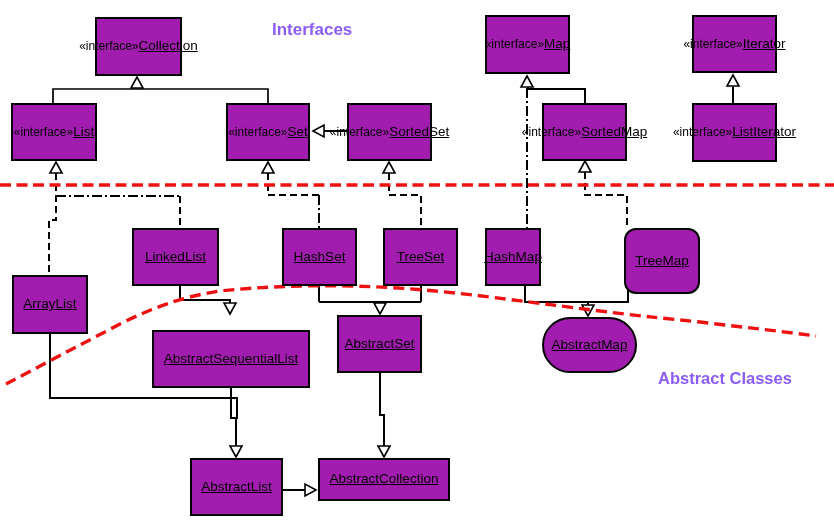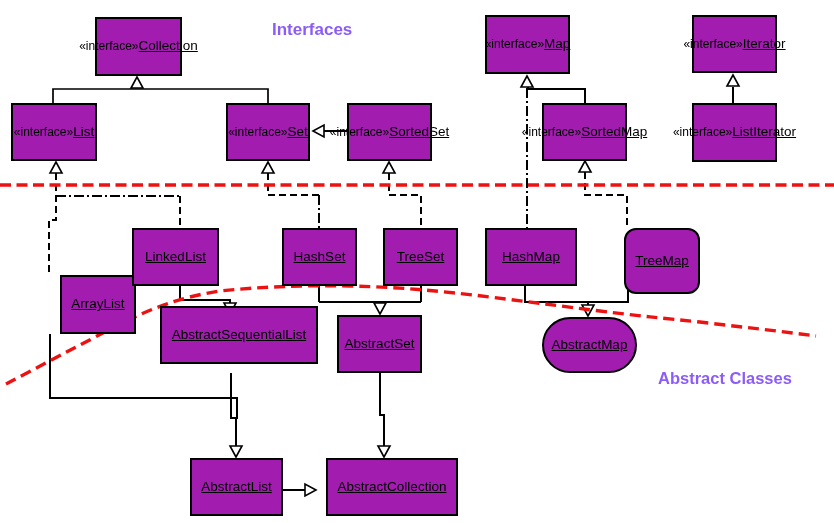--- a/index.html
+++ b/index.html
@@ -144,57 +144,57 @@
   <div class="ubox" style="left:692px;top:15px;width:85px;height:58px;">
     <div class="stereo">«interface»</div>
     <div class="cname">Iterator</div>
   </div>
 
   <div class="ubox" style="left:692px;top:103px;width:85px;height:59px;">
     <div class="stereo">«interface»</div>
     <div class="cname">ListIterator</div>
   </div>
 
-  <div class="ubox" style="left:12px;top:275px;width:76px;height:59px;margin-left:48px;">
+  <div class="ubox" style="left:12px;top:275px;width:76px;height:59px;">
     <div class="cname">ArrayList</div>
   </div>
 
   <div class="ubox" style="left:132px;top:228px;width:87px;height:58px;text-align:center;">
     <div class="cname">LinkedList</div>
   </div>
 
   <div class="ubox" style="left:282px;top:228px;width:75px;height:58px;">
     <div class="cname">HashSet</div>
   </div>
 
   <div class="ubox" style="left:383px;top:228px;width:75px;height:58px;">
     <div class="cname">TreeSet</div>
   </div>
 
-  <div class="ubox" style="left:485px;top:228px;width:92px;height:58px;">
+  <div class="ubox" style="left:485px;top:228px;width:56px;height:58px;">
     <div class="cname">HashMap</div>
   </div>
 
   <div class="ubox" style="left:624px;top:228px;width:76px;height:66px;border-radius:12px;">
     <div class="cname">TreeMap</div>
   </div>
 
-  <div class="ubox" style="left:152px;top:306px;width:158px;height:58px;margin-left:8px;">
+  <div class="ubox" style="left:152px;top:330px;width:158px;height:58px;">
     <div class="cname">AbstractSequentialList</div>
   </div>
 
   <div class="ubox" style="left:337px;top:315px;width:85px;height:58px;">
     <div class="cname">AbstractSet</div>
   </div>
 
   <div class="ubox" style="left:542px;top:317px;width:95px;height:56px;border-radius:28px;">
     <div class="cname">AbstractMap</div>
   </div>
 
   <div class="ubox" style="left:190px;top:458px;width:93px;height:58px;">
     <div class="cname">AbstractList</div>
   </div>
 
-  <div class="ubox" style="left:318px;top:458px;width:132px;height:58px;margin-left:8px;">
+  <div class="ubox" style="left:318px;top:458px;width:132px;height:43px;">
     <div class="cname">AbstractCollection</div>
   </div>
 
 </div>
 
 </body></html>

